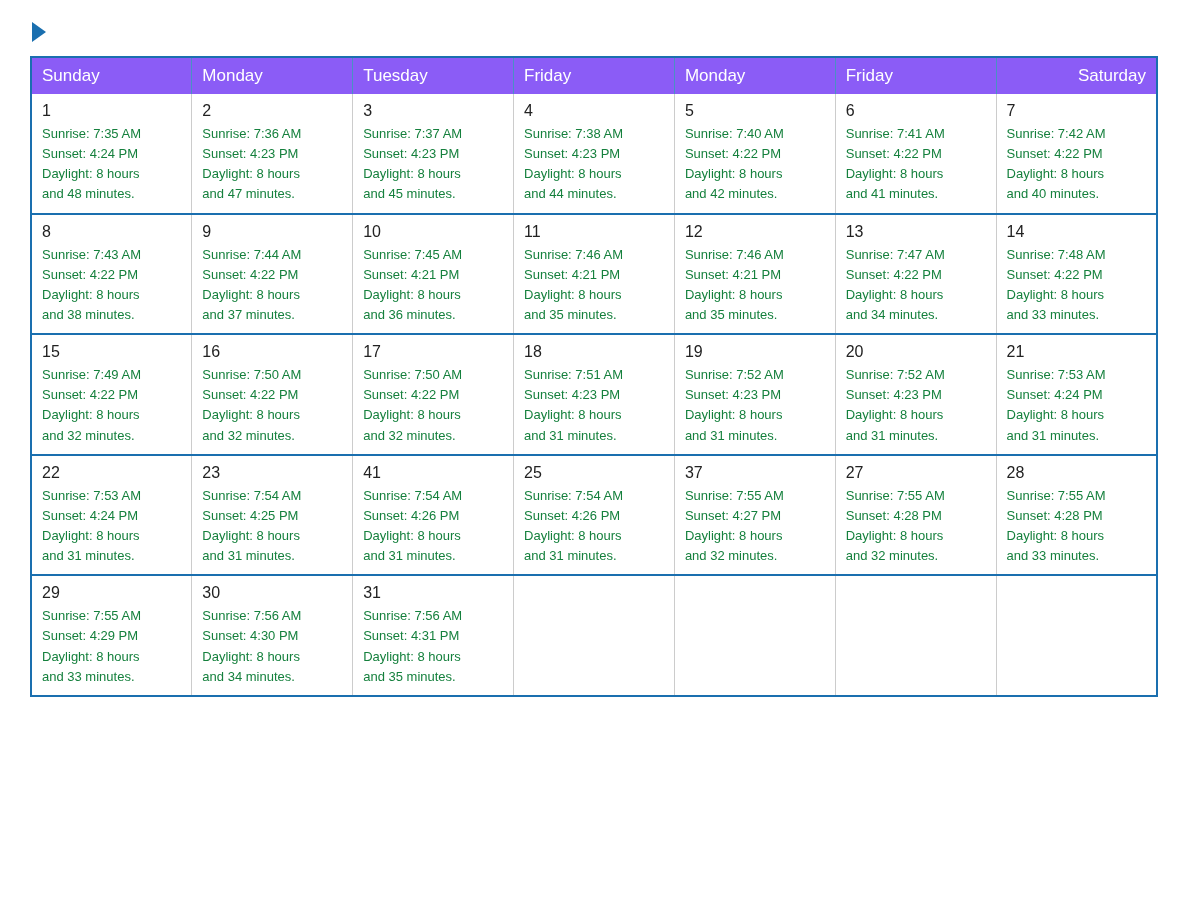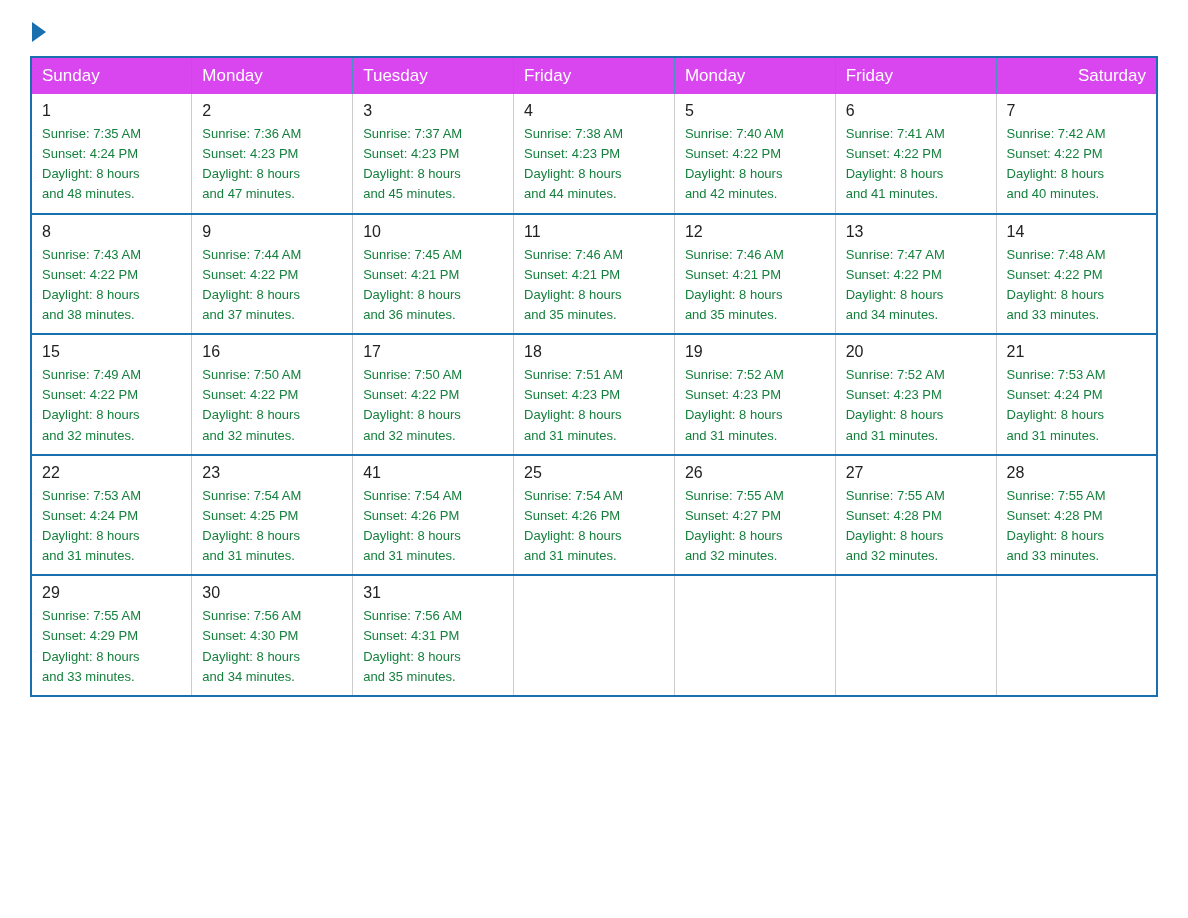--- a/index.html
+++ b/index.html
@@ -60,21 +60,21 @@
       font-size: 20px;
       color: #444;
       margin-top: 4px;
     }
     .calendar {
       width: 100%;
       border-collapse: collapse;
       border: 2px solid #1a6faf;
     }
     .calendar th {
-      background-color: #d946ef;
+      background-color: #8b5cf6;
       color: #fff;
       font-size: 17px;
       font-weight: normal;
       padding: 8px 10px;
       text-align: left;
       border-right: 1px solid #4a90c4;
     }
     .calendar th:last-child { border-right: none; text-align: right; }
     .calendar td {
       vertical-align: top;
@@ -234,21 +234,21 @@
       </td>
         <td>
         <span class="day-num">41</span>
         <div class="day-info">Sunrise: 7:54 AM<br>Sunset: 4:26 PM<br>Daylight: 8 hours<br>and 31 minutes.</div>
       </td>
         <td>
         <span class="day-num">25</span>
         <div class="day-info">Sunrise: 7:54 AM<br>Sunset: 4:26 PM<br>Daylight: 8 hours<br>and 31 minutes.</div>
       </td>
         <td>
-        <span class="day-num">26</span>
+        <span class="day-num">37</span>
         <div class="day-info">Sunrise: 7:55 AM<br>Sunset: 4:27 PM<br>Daylight: 8 hours<br>and 32 minutes.</div>
       </td>
         <td>
         <span class="day-num">27</span>
         <div class="day-info">Sunrise: 7:55 AM<br>Sunset: 4:28 PM<br>Daylight: 8 hours<br>and 32 minutes.</div>
       </td>
         <td>
         <span class="day-num">28</span>
         <div class="day-info">Sunrise: 7:55 AM<br>Sunset: 4:28 PM<br>Daylight: 8 hours<br>and 33 minutes.</div>
       </td>

